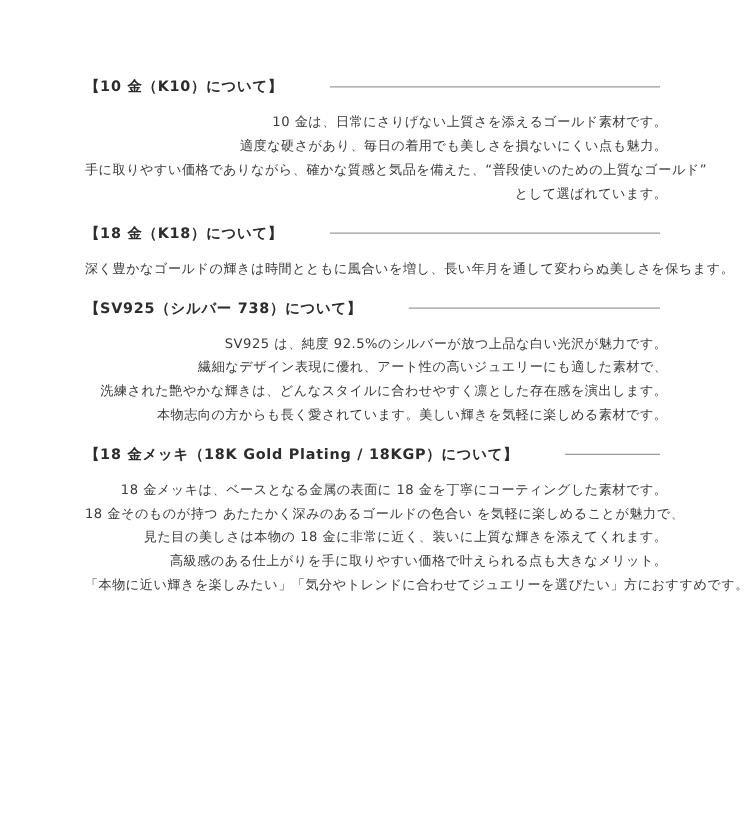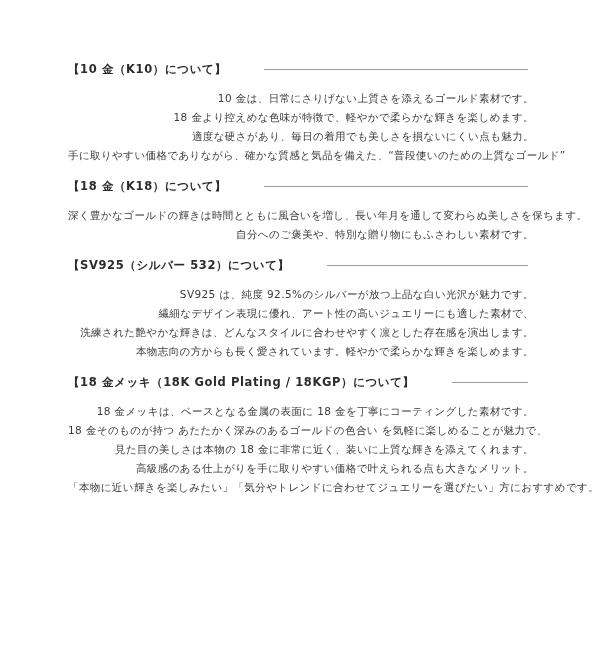--- a/index.html
+++ b/index.html
@@ -61,47 +61,46 @@
 
 <div class="page">
 
   <div class="section">
     <div class="sec-head">
       <span class="sec-title">【10 金（K10）について】</span>
       <span class="sec-rule"></span>
     </div>
     <div class="sec-body">
       <div class="line">10 金は、日常にさりげない上質さを添えるゴールド素材です。</div>
-      <div class="line">18 金より控えめな色味が特徴で、軽やかで柔らかな輝きを楽しめます。</div>
       <div class="line">適度な硬さがあり、毎日の着用でも美しさを損ないにくい点も魅力。</div>
       <div class="line">手に取りやすい価格でありながら、確かな質感と気品を備えた、“普段使いのための上質なゴールド”</div>
+      <div class="line">として選ばれています。</div>
     </div>
   </div>
 
   <div class="section">
     <div class="sec-head">
       <span class="sec-title">【18 金（K18）について】</span>
       <span class="sec-rule"></span>
     </div>
     <div class="sec-body">
       <div class="line">深く豊かなゴールドの輝きは時間とともに風合いを増し、長い年月を通して変わらぬ美しさを保ちます。</div>
-      <div class="line">自分へのご褒美や、特別な贈り物にもふさわしい素材です。</div>
     </div>
   </div>
 
   <div class="section">
     <div class="sec-head">
-      <span class="sec-title">【SV925（シルバー 532）について】</span>
+      <span class="sec-title">【SV925（シルバー 738）について】</span>
       <span class="sec-rule"></span>
     </div>
     <div class="sec-body">
       <div class="line">SV925 は、純度 92.5%のシルバーが放つ上品な白い光沢が魅力です。</div>
       <div class="line">繊細なデザイン表現に優れ、アート性の高いジュエリーにも適した素材で、</div>
       <div class="line">洗練された艶やかな輝きは、どんなスタイルに合わせやすく凛とした存在感を演出します。</div>
-      <div class="line">本物志向の方からも長く愛されています。軽やかで柔らかな輝きを楽しめます。</div>
+      <div class="line">本物志向の方からも長く愛されています。美しい輝きを気軽に楽しめる素材です。</div>
     </div>
   </div>
 
   <div class="section">
     <div class="sec-head">
       <span class="sec-title">【18 金メッキ（18K Gold Plating / 18KGP）について】</span>
       <span class="sec-rule"></span>
     </div>
     <div class="sec-body">
       <div class="line">18 金メッキは、ベースとなる金属の表面に 18 金を丁寧にコーティングした素材です。</div>

